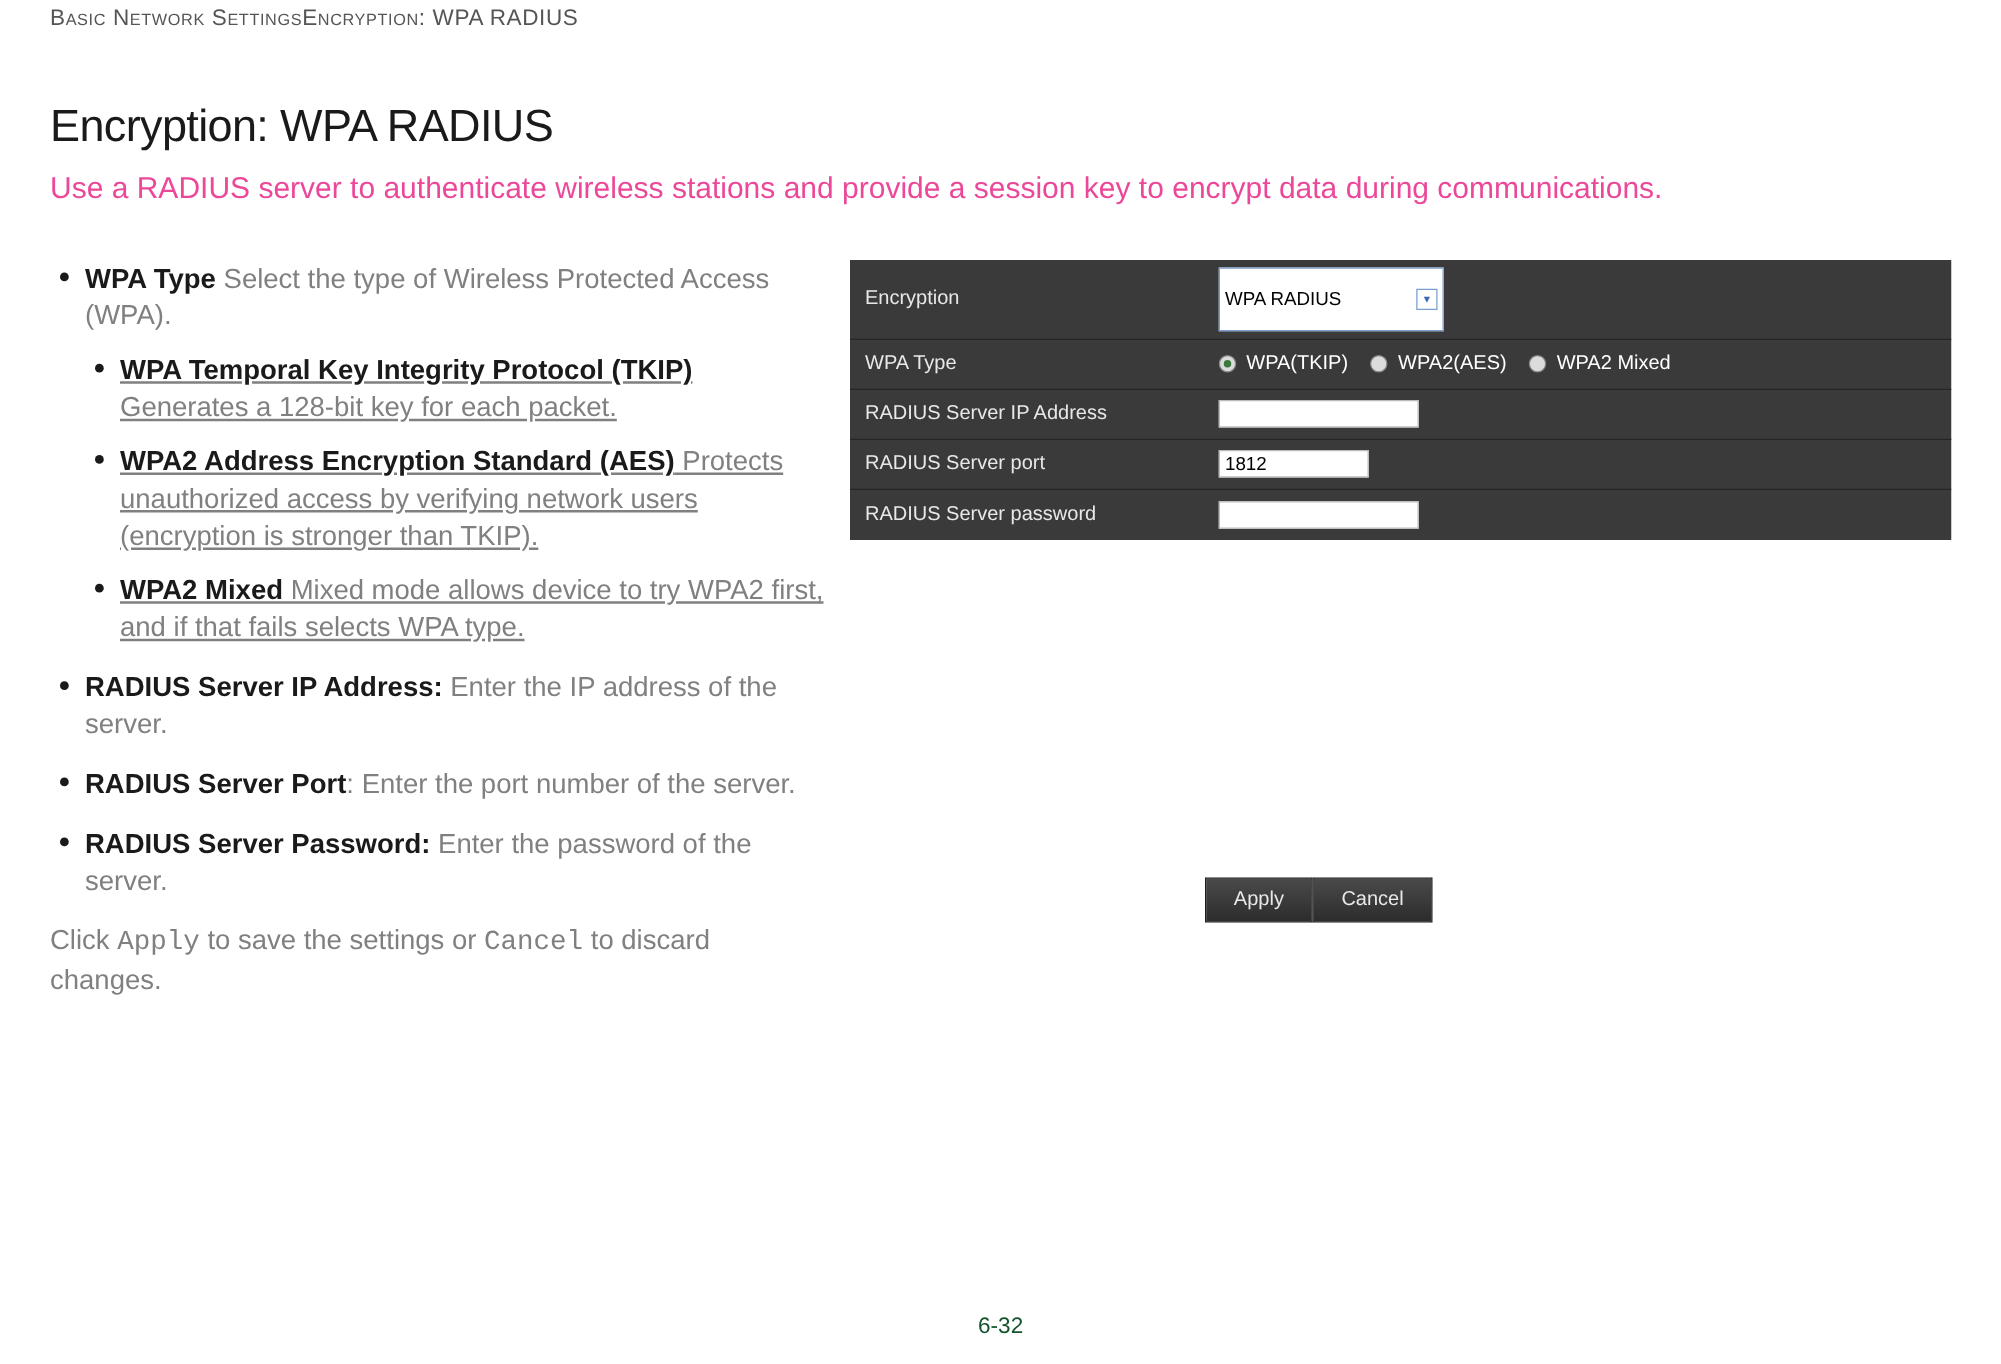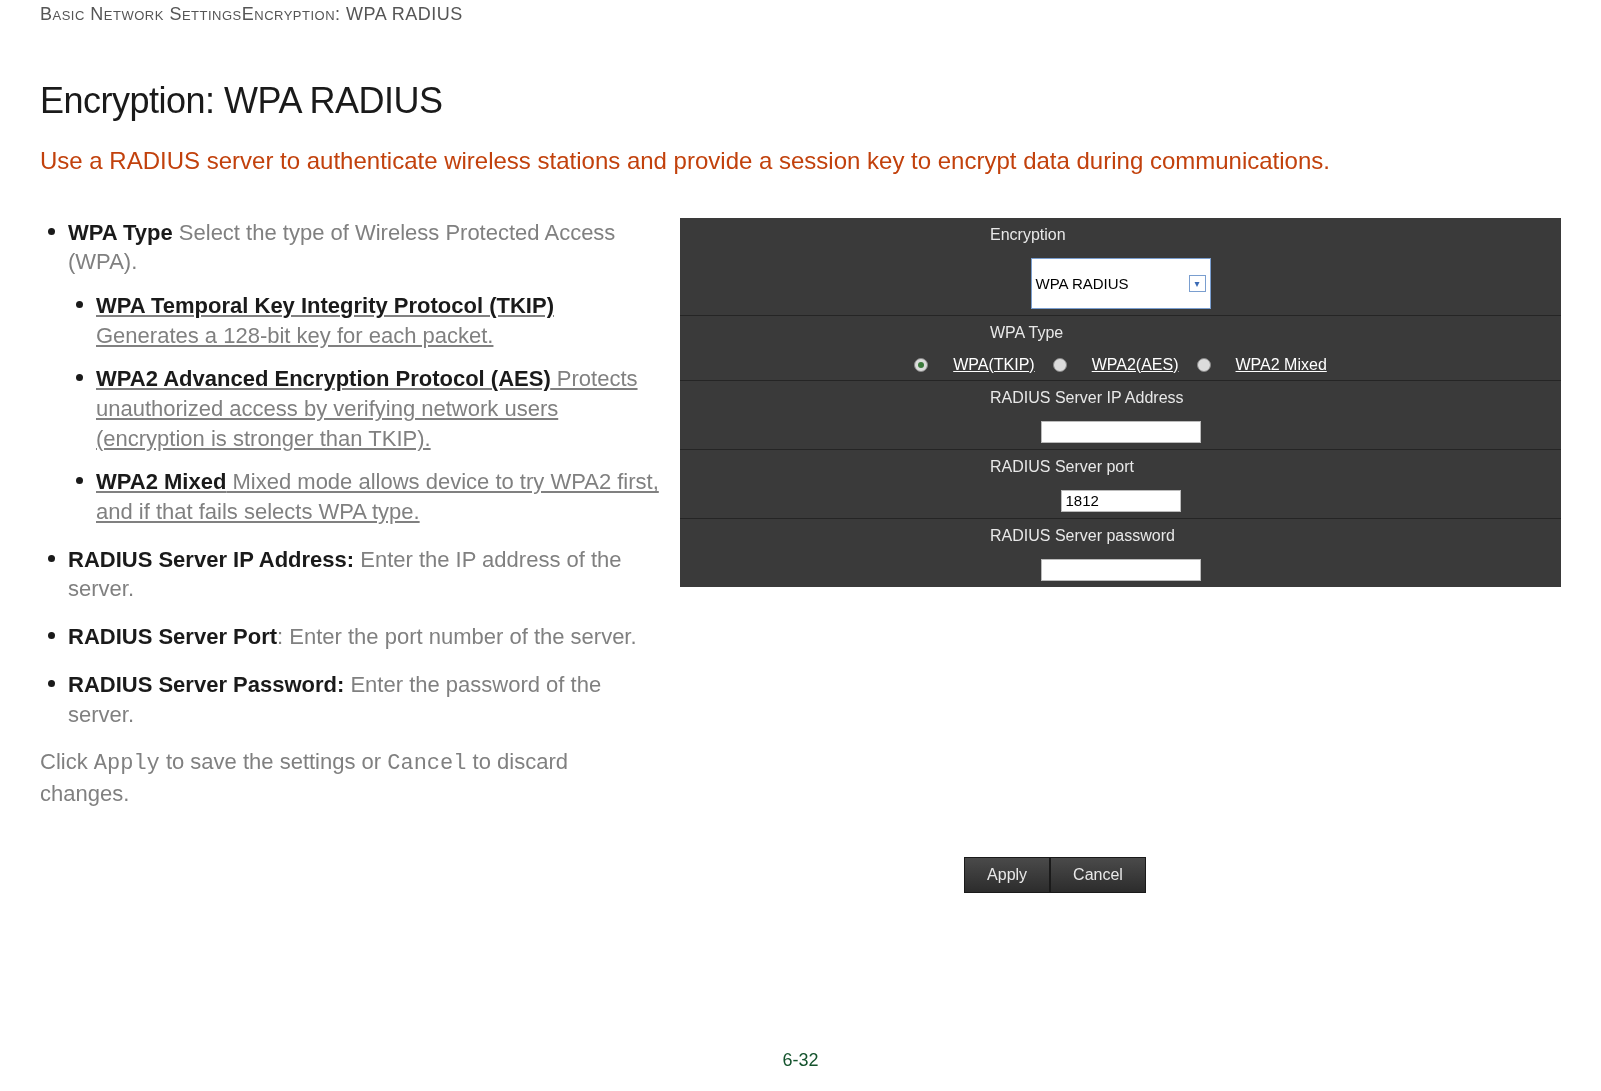--- a/index.html
+++ b/index.html
@@ -22,22 +22,22 @@
 .main-title {
   font-size: 36px;
   font-weight: normal;
   color: #1a1a1a;
   margin-top: 55px;
   font-family: Verdana, Arial, sans-serif;
   letter-spacing: -0.5px;
 }
 .intro {
   font-size: 24px;
-  color: #c2410c;
-  margin-top: 22px;
+  color: #ec4899;
+  margin-top: 12px;
   line-height: 1.4;
 }
 .content-row {
   display: flex;
   margin-top: 40px;
   gap: 20px;
 }
 .left-col { width: 620px; }
 .right-col { flex: 1; }
 ul.outer { list-style: none; }
@@ -86,21 +86,20 @@
 .settings {
   background: #3a3a3a;
   color: #e8e8e8;
   font-size: 16px;
 }
 .srow {
   display: flex;
   align-items: center;
   border-bottom: 1px solid #252525;
   min-height: 40px;
-  flex-direction: column;
 }
 .srow:last-child { border-bottom: none; }
 .slabel { width: 285px; padding: 8px 12px; }
 .sval { flex: 1; padding: 6px 10px; display: flex; align-items: center; gap: 18px; }
 .dropdown {
   width: 180px;
   background: #fff;
   color: #000;
   font-size: 15px;
   padding: 16px 4px;
@@ -134,21 +133,21 @@
   justify-content: center;
   margin-right: 4px;
   vertical-align: middle;
 }
 .radio.checked::after {
   content: "";
   width: 6px; height: 6px;
   border-radius: 50%;
   background: #3b7a3b;
 }
-.radio-label { display: inline-flex; align-items: center; gap: 21px; color: #fff; text-decoration: underline; }
+.radio-label { display: inline-flex; align-items: center; gap: 4px; color: #fff; }
 
 .btn-panel {
   margin-top: 270px;
   display: flex;
   justify-content: center;
   gap: 0;
   width: 230px;
   margin-left: 260px;
 }
 .ui-btn {
@@ -179,21 +178,21 @@
 
 <p class="intro">Use a RADIUS server to authenticate wireless stations and provide a session key to encrypt data during communications.</p>
 
 <div class="content-row">
   <div class="left-col">
     <ul class="outer">
       <li>
         <span class="term">WPA Type</span><span>  Select the type of Wireless Protected Access (WPA).</span>
         <ul class="inner">
           <li><span class="term">WPA Temporal Key Integrity Protocol (TKIP)</span><span>  Generates a 128-bit key for each packet.</span></li>
-          <li><span class="term">WPA2 Advanced Encryption Protocol (AES)</span><span>  Protects unauthorized access by verifying network users (encryption is stronger than TKIP).</span></li>
+          <li><span class="term">WPA2 Address Encryption Standard (AES)</span><span>  Protects unauthorized access by verifying network users (encryption is stronger than TKIP).</span></li>
           <li><span class="term">WPA2 Mixed</span><span>  Mixed mode allows device to try WPA2 first, and if that fails selects WPA type.</span></li>
         </ul>
       </li>
       <li><span class="term">RADIUS Server IP Address:</span><span> Enter the IP address of the server.</span></li>
       <li><span class="term">RADIUS Server Port</span><span>: Enter the port number of the server.</span></li>
       <li><span class="term">RADIUS Server Password:</span><span> Enter the password of the server.</span></li>
     </ul>
     <p class="closing">
       <span>Click </span><span class="mono">Apply</span><span> to save the settings or </span><span class="mono">Cancel</span><span> to discard changes.</span>
     </p>

